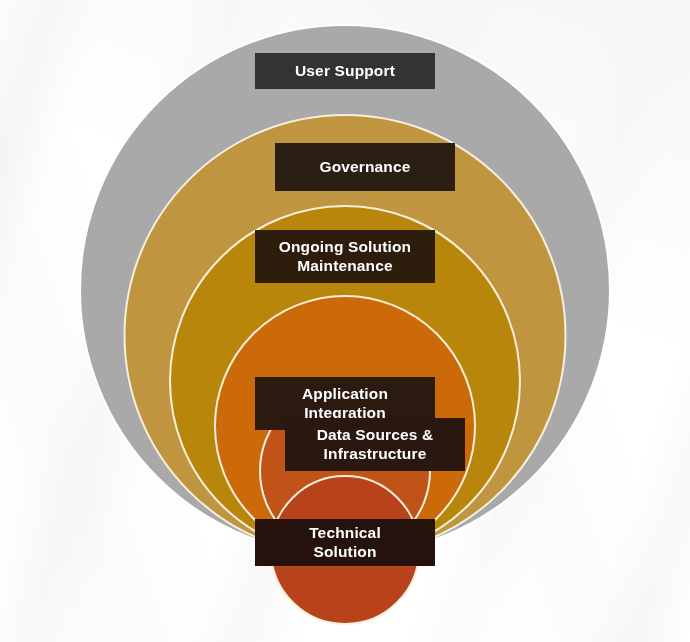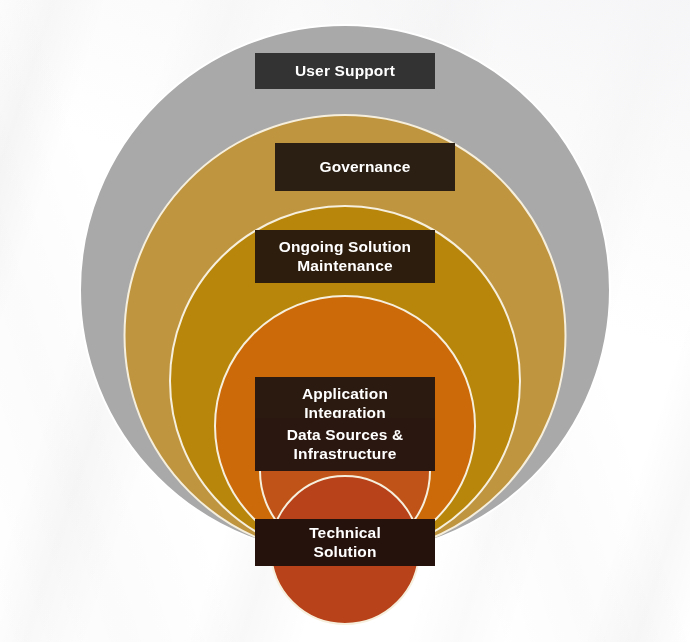--- a/index.html
+++ b/index.html
@@ -97,21 +97,21 @@
   <div class="label-box" style="top:230px; height:53px; background:#2d1d0d;">
     <span class="txt">Ongoing Solution
 Maintenance</span>
   </div>
 
   <div class="label-box" style="top:329px; height:53px; background:#2b1a0f;margin-top:48px;">
     <span class="txt">Application
 Integration</span>
   </div>
 
-  <div class="label-box" style="top:418px; height:53px; background:#2a1710;">
+  <div class="label-box" style="top:418px; height:53px; background:#2a1710;margin-left:30px;">
     <span class="txt">Data Sources &amp;
 Infrastructure</span>
   </div>
 
   <div class="label-box" style="top:519px; height:47px; background:#26120c;">
     <span class="txt">Technical
 Solution</span>
   </div>
 
 </div>

